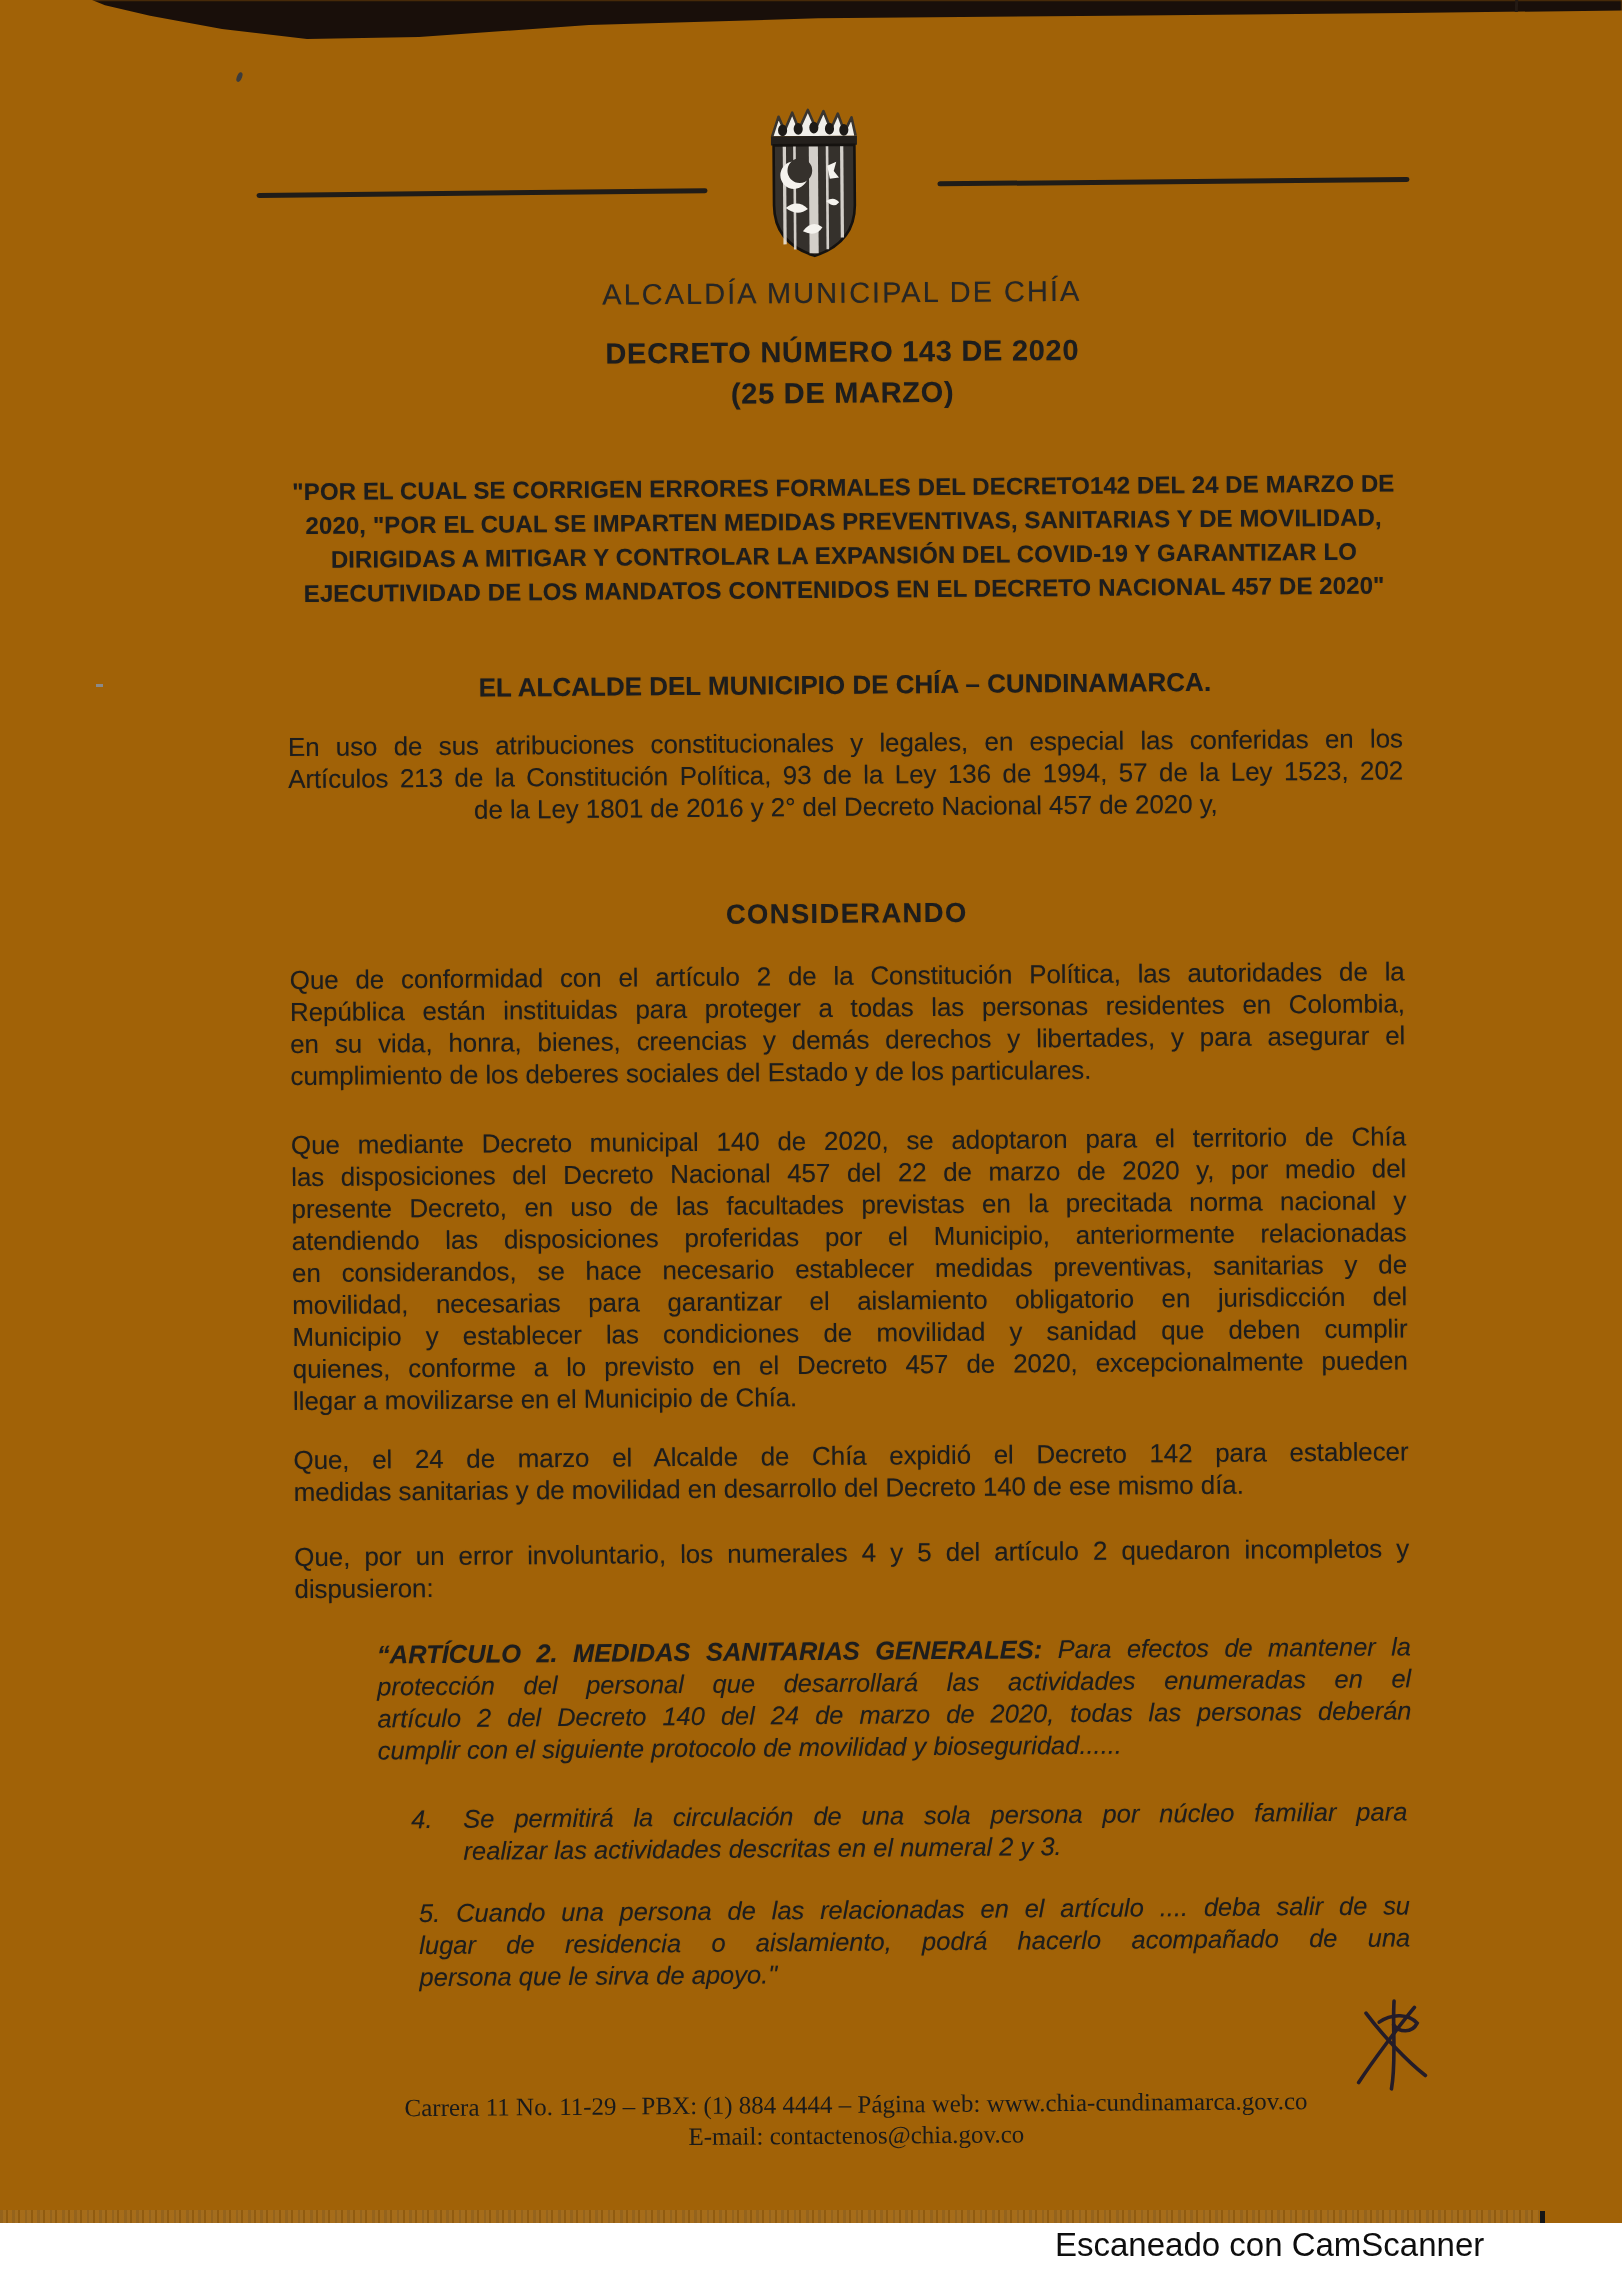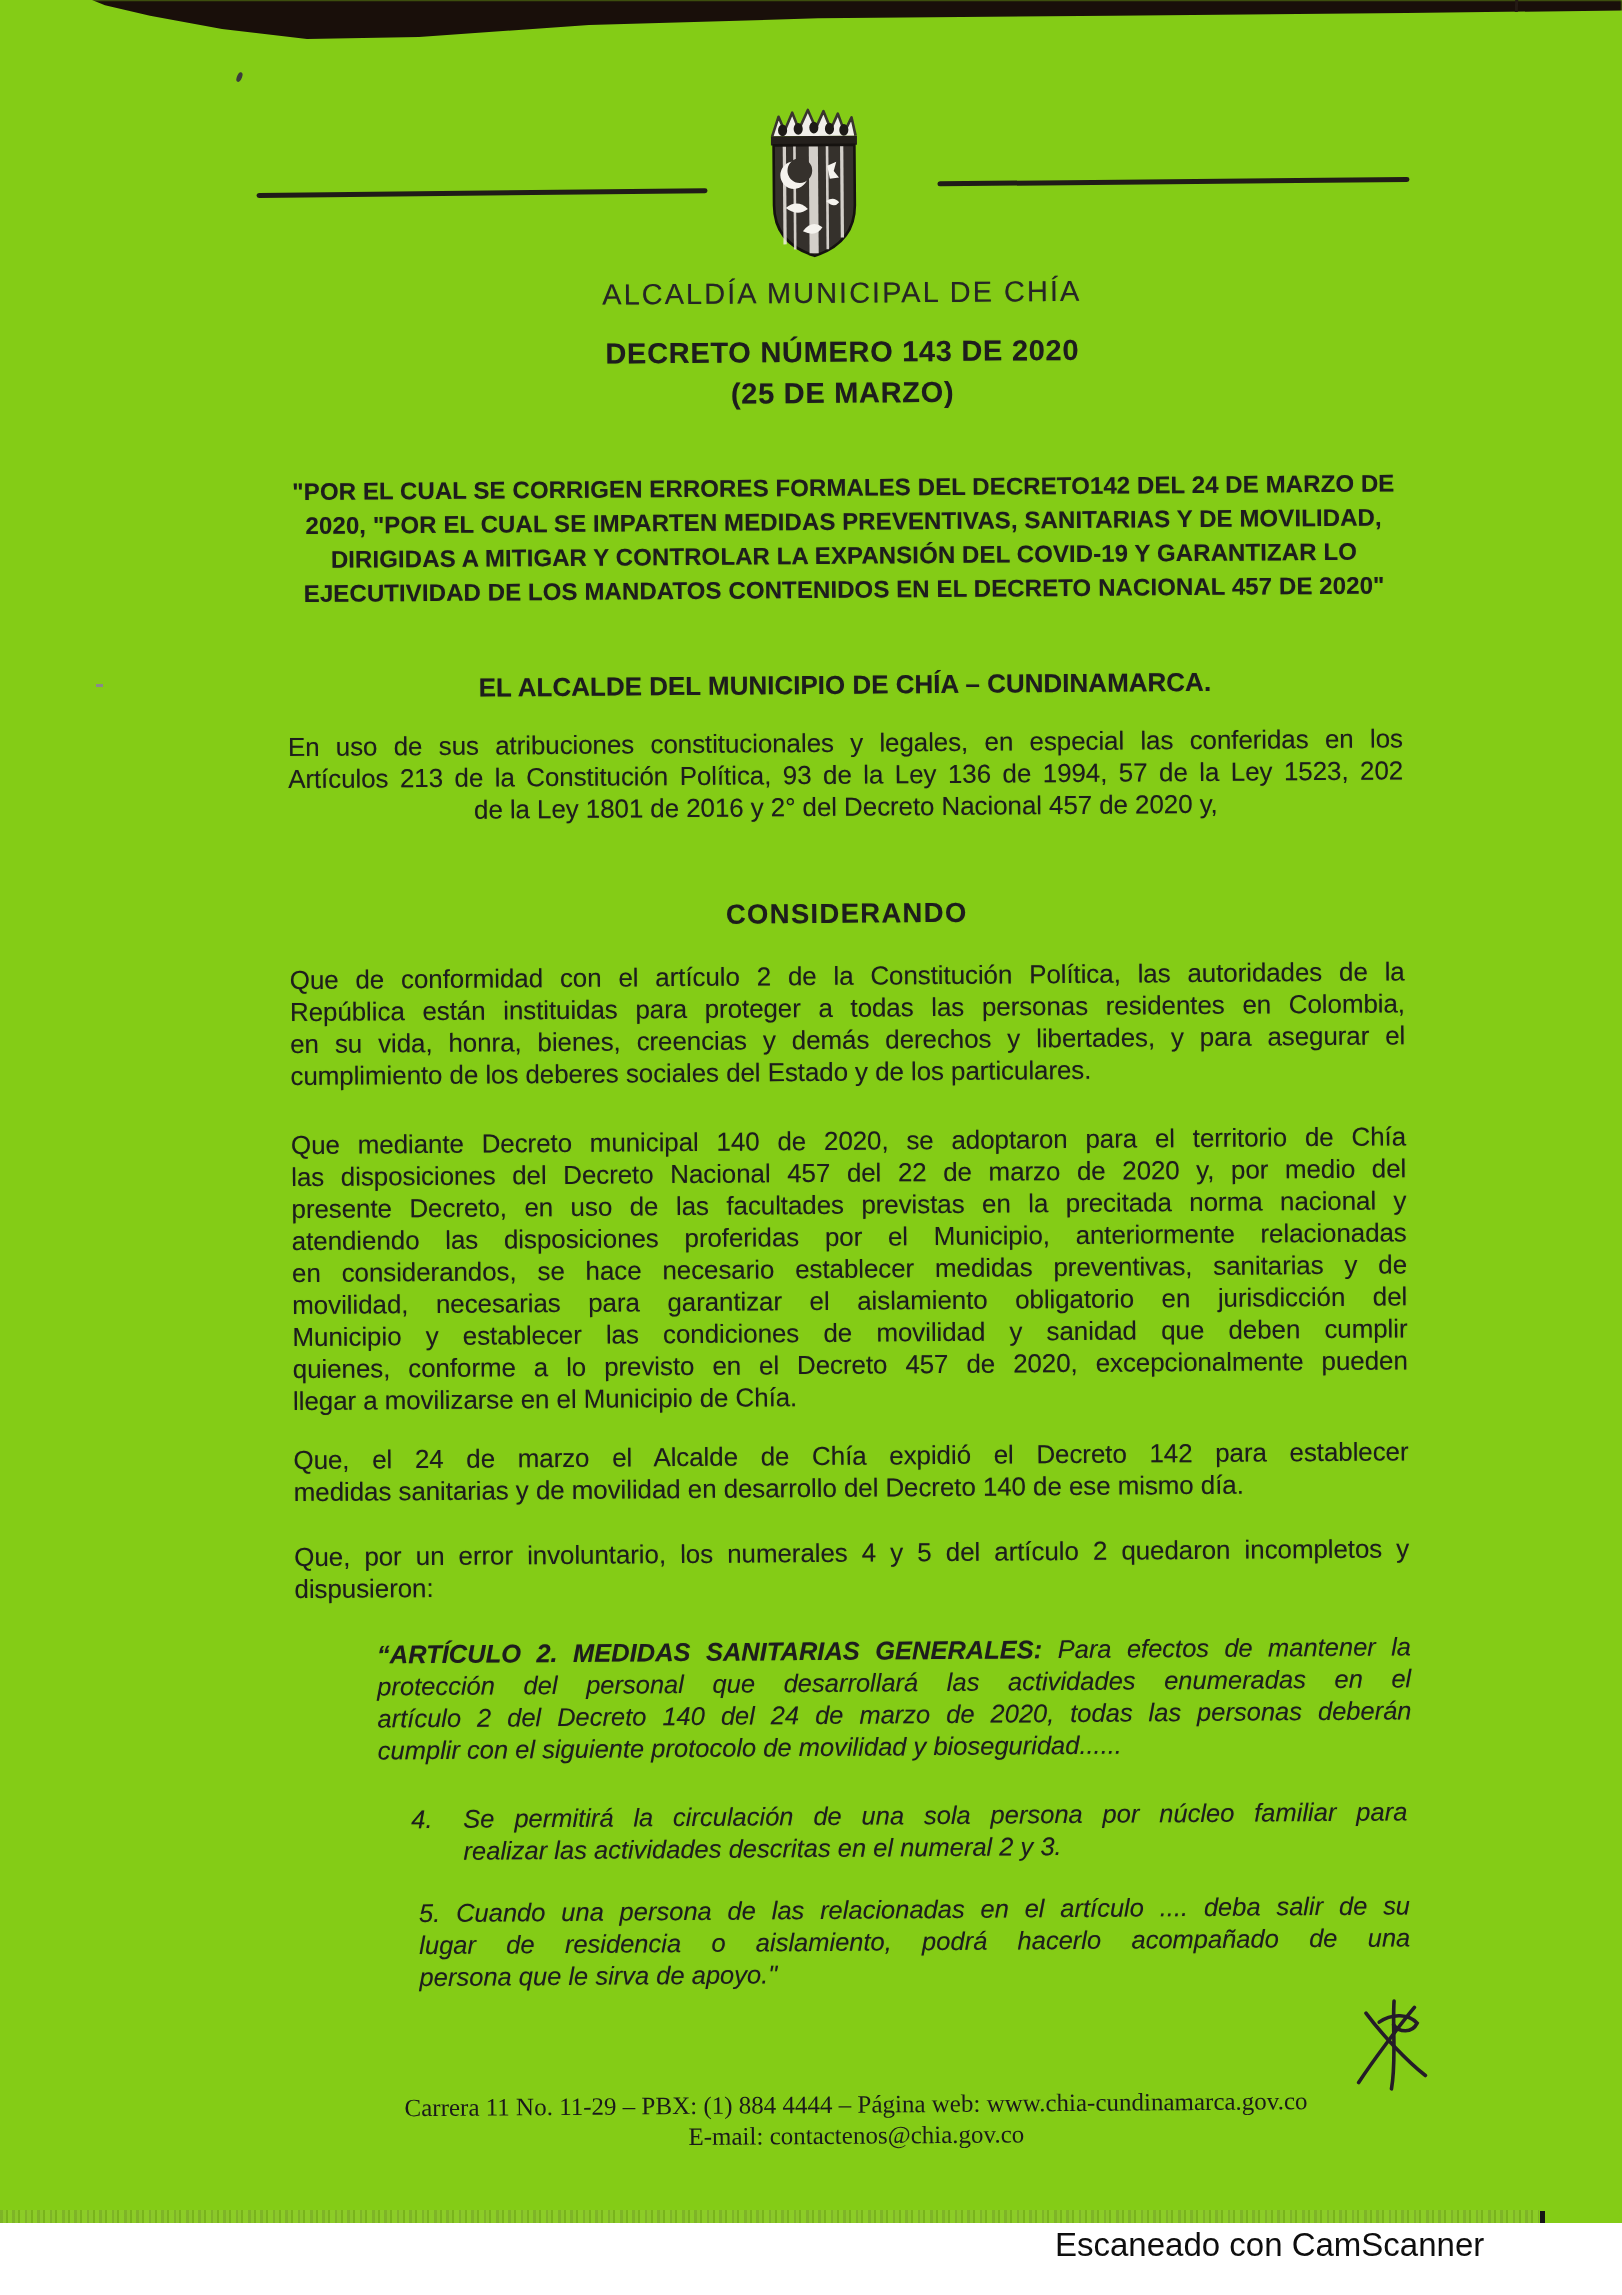--- a/index.html
+++ b/index.html
@@ -1,21 +1,21 @@
 <!DOCTYPE html>
 <html style="font-size:10.5px"><head>
 <meta charset="utf-8">
 <style>
   html,body{margin:0;padding:0;}
   body{
     width:1622px;height:2295px;position:relative;overflow:hidden;
     background:#ffffff;color:#1d1d1d;
     font-family:"Liberation Sans",sans-serif;
   }
-  .page{position:absolute;inset:0;background:#84cc16;}
+  .page{position:absolute;inset:0;background:#a16207;}
   .white-strip{position:absolute;left:0;top:2223px;width:1622px;height:73px;background:#ffffff;}
 
   
   .tilt{position:absolute;inset:0;transform:rotate(-0.45deg);transform-origin:811px 1145px;}
 
   .abs{position:absolute;}
   .ink{text-shadow:0 0 0.7px rgba(25,25,25,.38);}
 
   
   .crest{left:771px;top:103px;width:101px;height:156px;}

